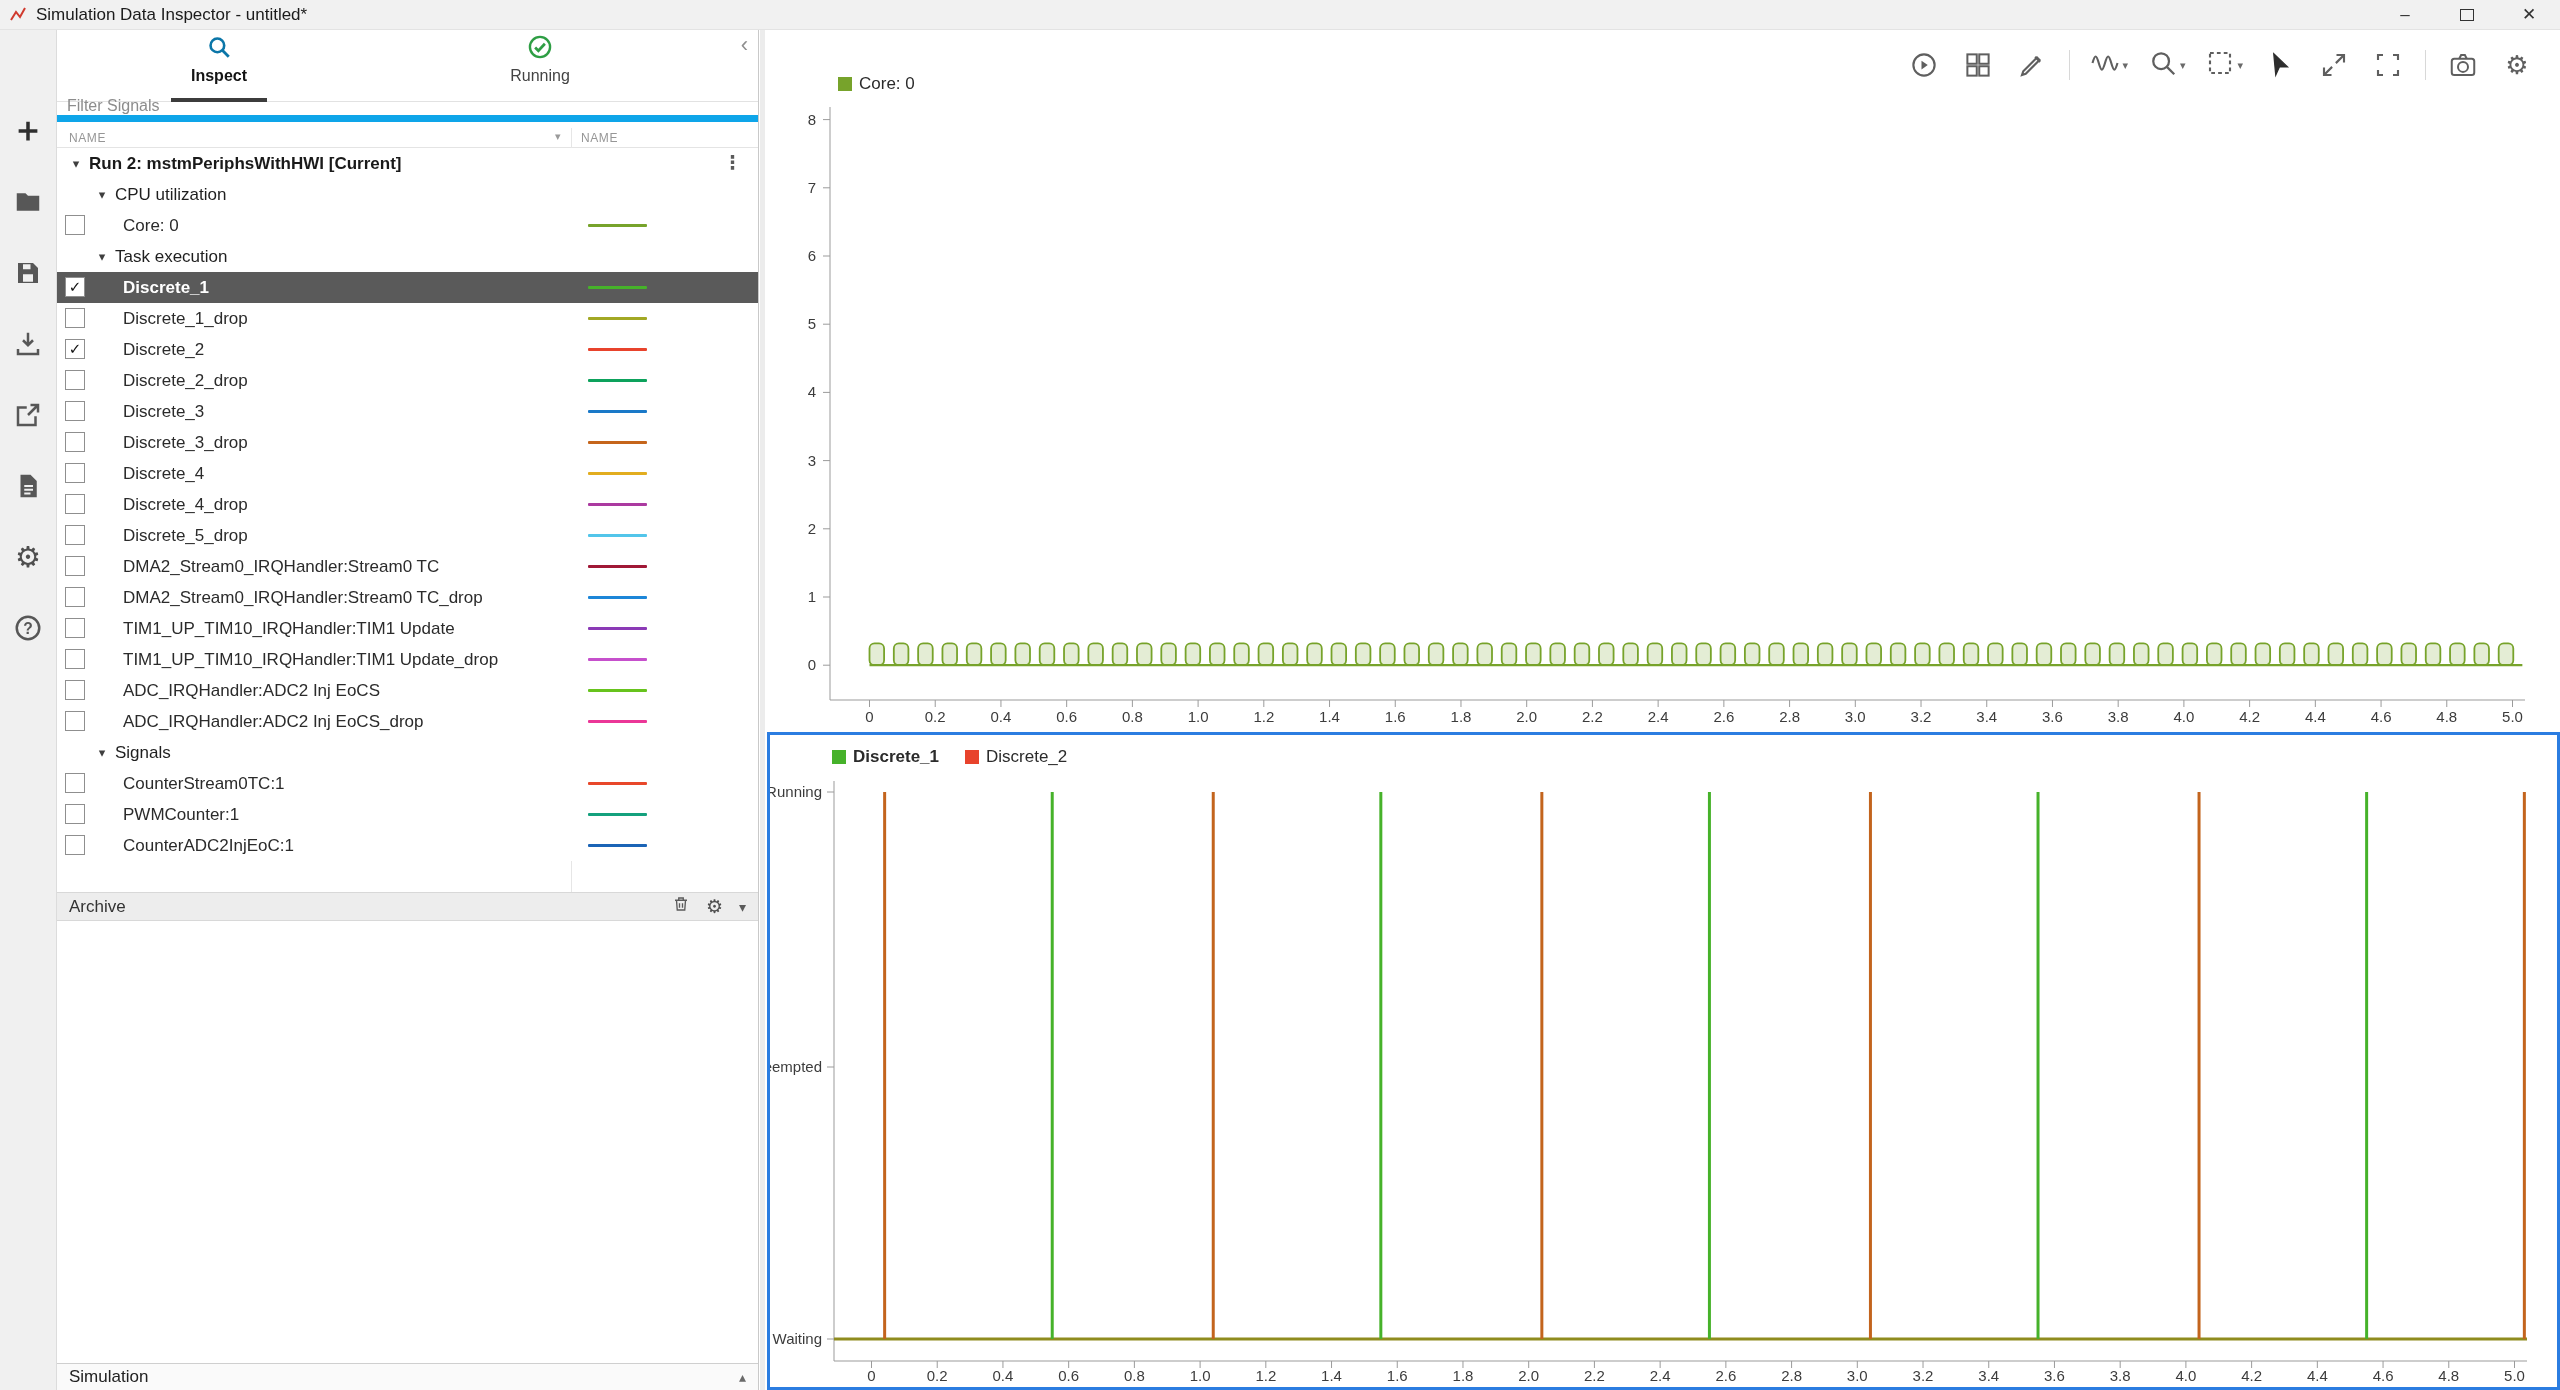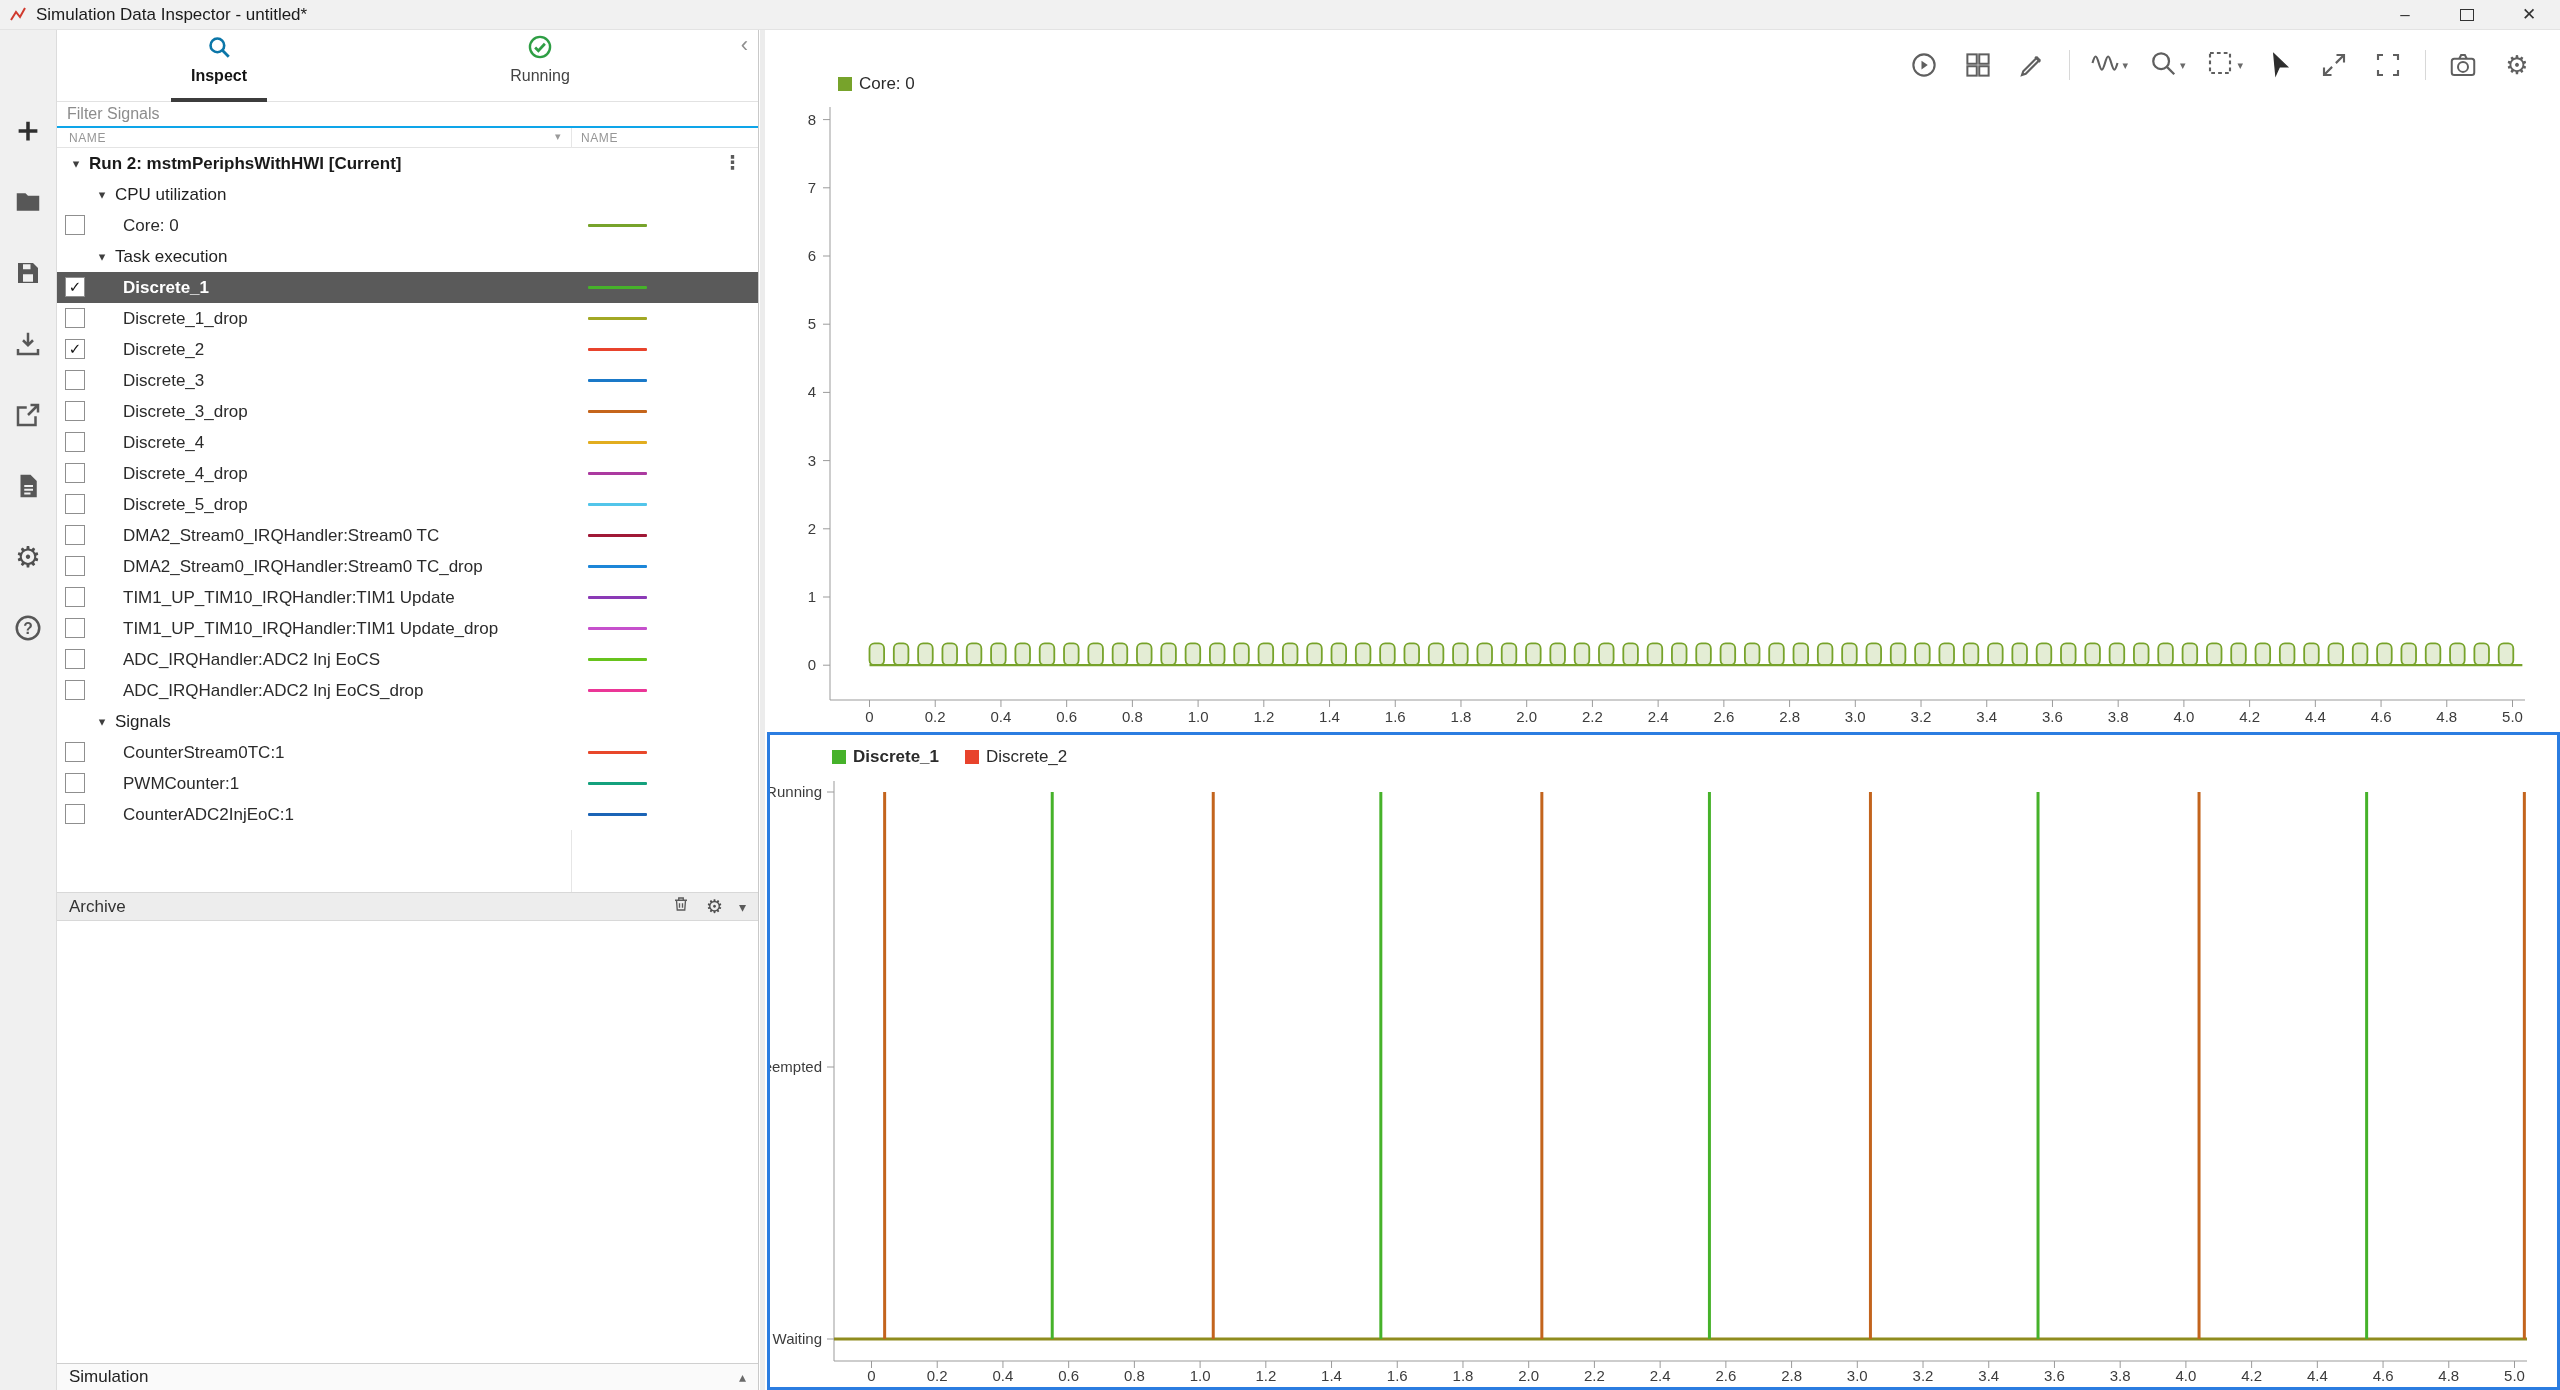--- a/index.html
+++ b/index.html
@@ -30,21 +30,21 @@
   .panel{position:absolute;left:57px;top:0;width:702px;bottom:0;background:#fff;
     border-right:1px solid #c9c9c9}
   .tabsrow{position:absolute;top:0;left:0;right:0;height:72px;border-bottom:1px solid #e2e2e2}
   .tab{position:absolute;top:4px;width:150px;height:68px;text-align:center;cursor:default}
   .tab .tlab{display:block;margin-top:3px;font-size:16px;color:#444}
   .tab.active .tlab{color:#141414;font-weight:bold}
   .tab.active::after{content:"";position:absolute;left:27px;right:27px;bottom:0;height:4px;background:#3c3c3c}
   .tab.inspect{left:87px}.tab.compare{left:408px}
   .collapse-btn{position:absolute;right:10px;top:2px;font-size:22px;color:#8f8f8f}
 
-  .filterrow{position:absolute;top:72px;left:0;right:0;height:26px;border-bottom:2px solid #0ea5e9}
+  .filterrow{position:absolute;top:66px;left:0;right:0;height:26px;border-bottom:7px solid #0ea5e9}
   .filterrow input{border:0;outline:0;width:100%;height:100%;padding:0 10px;font-size:16px;color:#444;background:transparent}
   .filterrow input::placeholder{color:#8c8c8c}
 
   .thead{position:absolute;top:98px;left:0;right:0;height:20px;border-bottom:1px solid #e4e4e4;
     font-size:12px;color:#969696;letter-spacing:.6px}
   .thead .hname{position:absolute;left:12px;top:3px}
   .thead .hsort{position:absolute;left:498px;top:2px;font-size:11px;color:#9a9a9a}
   .thead .hline{position:absolute;left:524px;top:3px}
   .tdivider{position:absolute;top:98px;left:514px;width:1px;height:764px;background:#e6e6e6}
 
@@ -231,20 +231,25 @@
           </div>
           <div class="trow signal">
             <span class="cb"></span>
             <span class="slbl">Discrete_1_drop</span>
             <span class="swatch" style="background: rgb(162, 168, 36);"></span>
           </div>
           <div class="trow signal">
             <span class="cb on">✓</span>
             <span class="slbl">Discrete_2</span>
             <span class="swatch" style="background: rgb(232, 67, 44);"></span>
+          </div>
+          <div class="trow signal">
+            <span class="cb"></span>
+            <span class="slbl">Discrete_2_drop</span>
+            <span class="swatch" style="background: rgb(13, 162, 92);"></span>
           </div>
           <div class="trow signal">
             <span class="cb"></span>
             <span class="slbl">Discrete_3</span>
             <span class="swatch" style="background: rgb(26, 121, 200);"></span>
           </div>
           <div class="trow signal">
             <span class="cb"></span>
             <span class="slbl">Discrete_3_drop</span>
             <span class="swatch" style="background: rgb(197, 101, 27);"></span>

